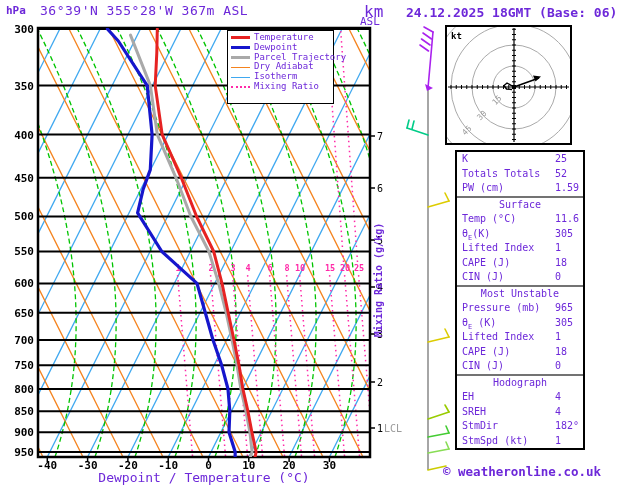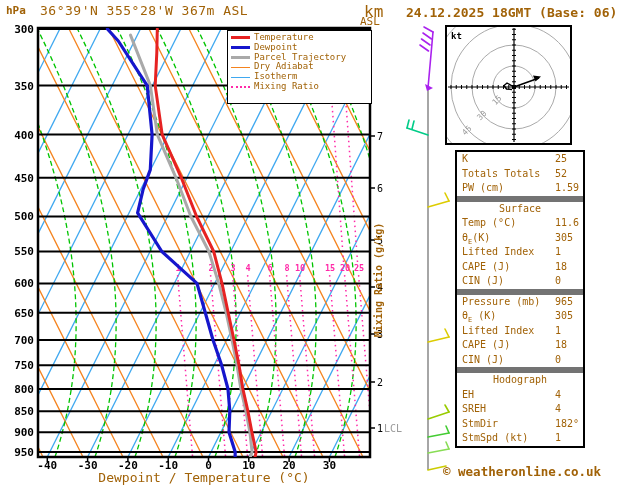--- a/index.html
+++ b/index.html
@@ -1,34 +1,34 @@
 <!DOCTYPE html>
 <html><head>
 <meta charset="utf-8">
 <style>
   html,body{margin:0;padding:0;background:#fff;}
   .page{position:relative;width:629px;height:486px;background:#fff;overflow:hidden;
-        font-family:"DejaVu Sans Mono",monospace;color:#a16207;}
+        font-family:"DejaVu Sans Mono",monospace;color:#6d28d9;}
   .abs{position:absolute;}
   .hpa{left:6px;top:4px;font-size:11px;font-weight:bold;}
   .title{left:40px;top:3px;font-size:13px;font-weight:normal;letter-spacing:.5px;}
   .kmu{left:364px;top:2px;font-size:16px;}
   .aslu{left:360px;top:15px;font-size:11px;}
   .datetime{left:406px;top:5px;font-size:13px;font-weight:bold;}
   #plot{left:0;top:0;}
-  .legend{left:227px;top:30px;width:145px;height:74px;border:1.5px solid #000;background:#fff;
+  .legend{left:227px;top:30px;width:107px;height:74px;border:1.5px solid #000;background:#fff;
           padding:2px 0 0 3px;box-sizing:border-box;}
   .legend-row{height:9.8px;line-height:9.8px;font-size:9px;white-space:nowrap;display:flex;align-items:center;}
   .legend-swatch{display:inline-block;width:19px;margin-right:4px;flex:0 0 19px;}
   .xlabel{left:38px;top:470px;width:332px;text-align:center;font-size:13px;}
   .mixlabel{left:378px;top:280px;transform:translate(-50%,-50%) rotate(-90deg);
             font-size:10px;font-weight:bold;white-space:nowrap;}
   #hodo{left:445px;top:25px;}
   .tables{left:455px;top:150px;width:130px;border:2px solid #000;background:#fff;font-size:10px;box-sizing:border-box;}
-  .tsec{border-top:6px solid #737373;}
+  .tsec{border-top:2px solid #737373;}
   .tsec:first-child{border-top:none;}
   .trow{position:relative;height:14.5px;line-height:14.5px;padding-left:5px;white-space:nowrap;}
   .trow .val{position:absolute;left:98px;top:0;}
   .thead{text-align:center;padding-left:0;}
   sub{font-size:7px;}
   .copyright{left:443px;top:464px;font-size:12.5px;font-weight:bold;}
 </style>
 </head>
 <body>
 
@@ -316,20 +316,21 @@
       </div>
       <div class="tsec">
         <div class="trow thead">Surface</div>
         <div class="trow"><span>Temp (°C)</span><span class="val">11.6</span></div>
         <div class="trow"><span>θ<sub>E</sub>(K)</span><span class="val">305</span></div>
         <div class="trow"><span>Lifted Index</span><span class="val">1</span></div>
         <div class="trow"><span>CAPE (J)</span><span class="val">18</span></div>
         <div class="trow"><span>CIN (J)</span><span class="val">0</span></div>
       </div>
       <div class="tsec">
+        <div class="trow thead">Most Unstable</div>
         <div class="trow"><span>Pressure (mb)</span><span class="val">965</span></div>
         <div class="trow"><span>θ<sub>E</sub> (K)</span><span class="val">305</span></div>
         <div class="trow"><span>Lifted Index</span><span class="val">1</span></div>
         <div class="trow"><span>CAPE (J)</span><span class="val">18</span></div>
         <div class="trow"><span>CIN (J)</span><span class="val">0</span></div>
       </div>
       <div class="tsec">
         <div class="trow thead">Hodograph</div>
         <div class="trow"><span>EH</span><span class="val">4</span></div>
         <div class="trow"><span>SREH</span><span class="val">4</span></div>

